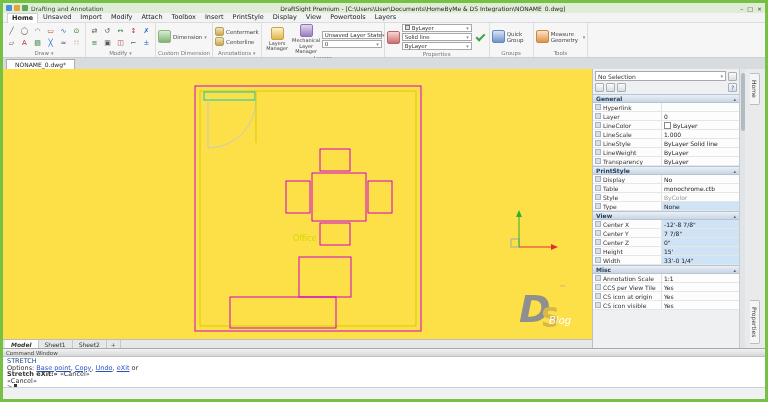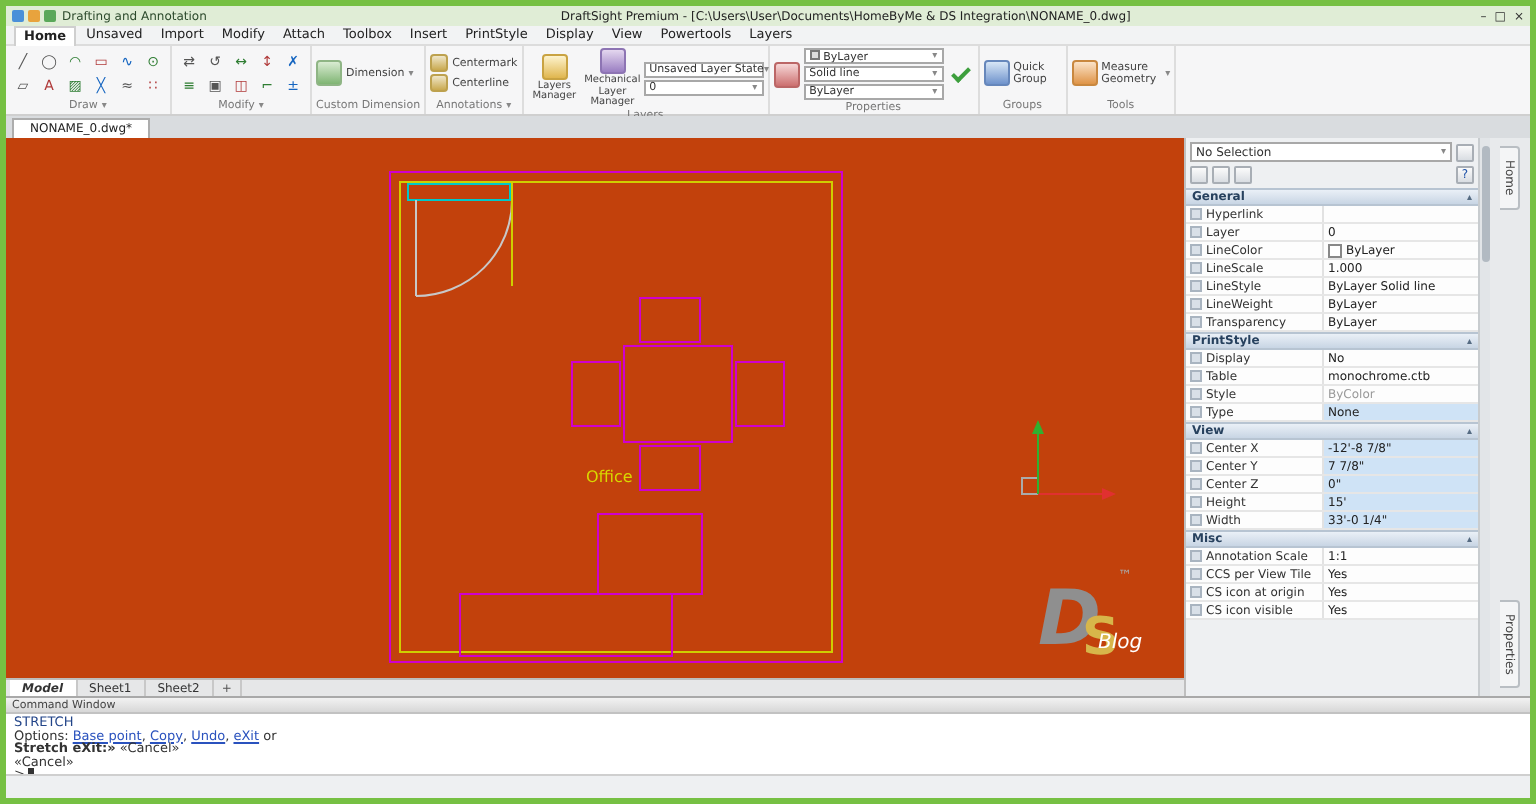--- a/index.html
+++ b/index.html
@@ -52,21 +52,21 @@
   .combo .chipbox{display:inline-block;width:5px;height:5px;background:#dcdcdc;border:1px solid #777;margin-right:2px;}
   .lay-combo{width:60px;}
   .prop-combo{width:70px;}
   .btnlabel{font-size:5.5px;color:#444;line-height:6px;}
 
   
   .doctabs{position:absolute;left:0;top:55px;width:762px;height:11px;background:#d9dcdf;display:flex;align-items:flex-end;padding:0 0 0 3px;}
   .dtab{background:#ffffff;border:1px solid #adadad;border-bottom:none;height:10px;display:flex;align-items:center;font-size:6px;color:#222;padding:0 8px;gap:4px;}
 
   
-  .canvas{position:absolute;left:0;top:66px;width:589px;height:270px;background:#c2410c;text-decoration:underline;}
+  .canvas{position:absolute;left:0;top:66px;width:589px;height:270px;background:#fde047;text-decoration:underline;}
   .plan{position:absolute;left:0;top:0;width:589px;height:270px;}
 
   
   .sheetbar{position:absolute;left:0;top:336px;width:589px;height:9px;background:#e6e7e8;border-top:1px solid #bdbdbd;display:flex;align-items:stretch;font-size:6px;color:#333;padding-left:2px;}
   .stab{display:flex;align-items:center;padding:0 6px;border-right:1px solid #c8c8c8;}
   .stab.active{background:#ffffff;font-weight:bold;font-style:italic;}
   .stab.add{padding:0 4px;color:#555;}
 
   
   .props{position:absolute;left:589px;top:66px;width:153px;height:279px;background:#eef0f2;border-left:1px solid #bfbfbf;overflow:hidden;}

